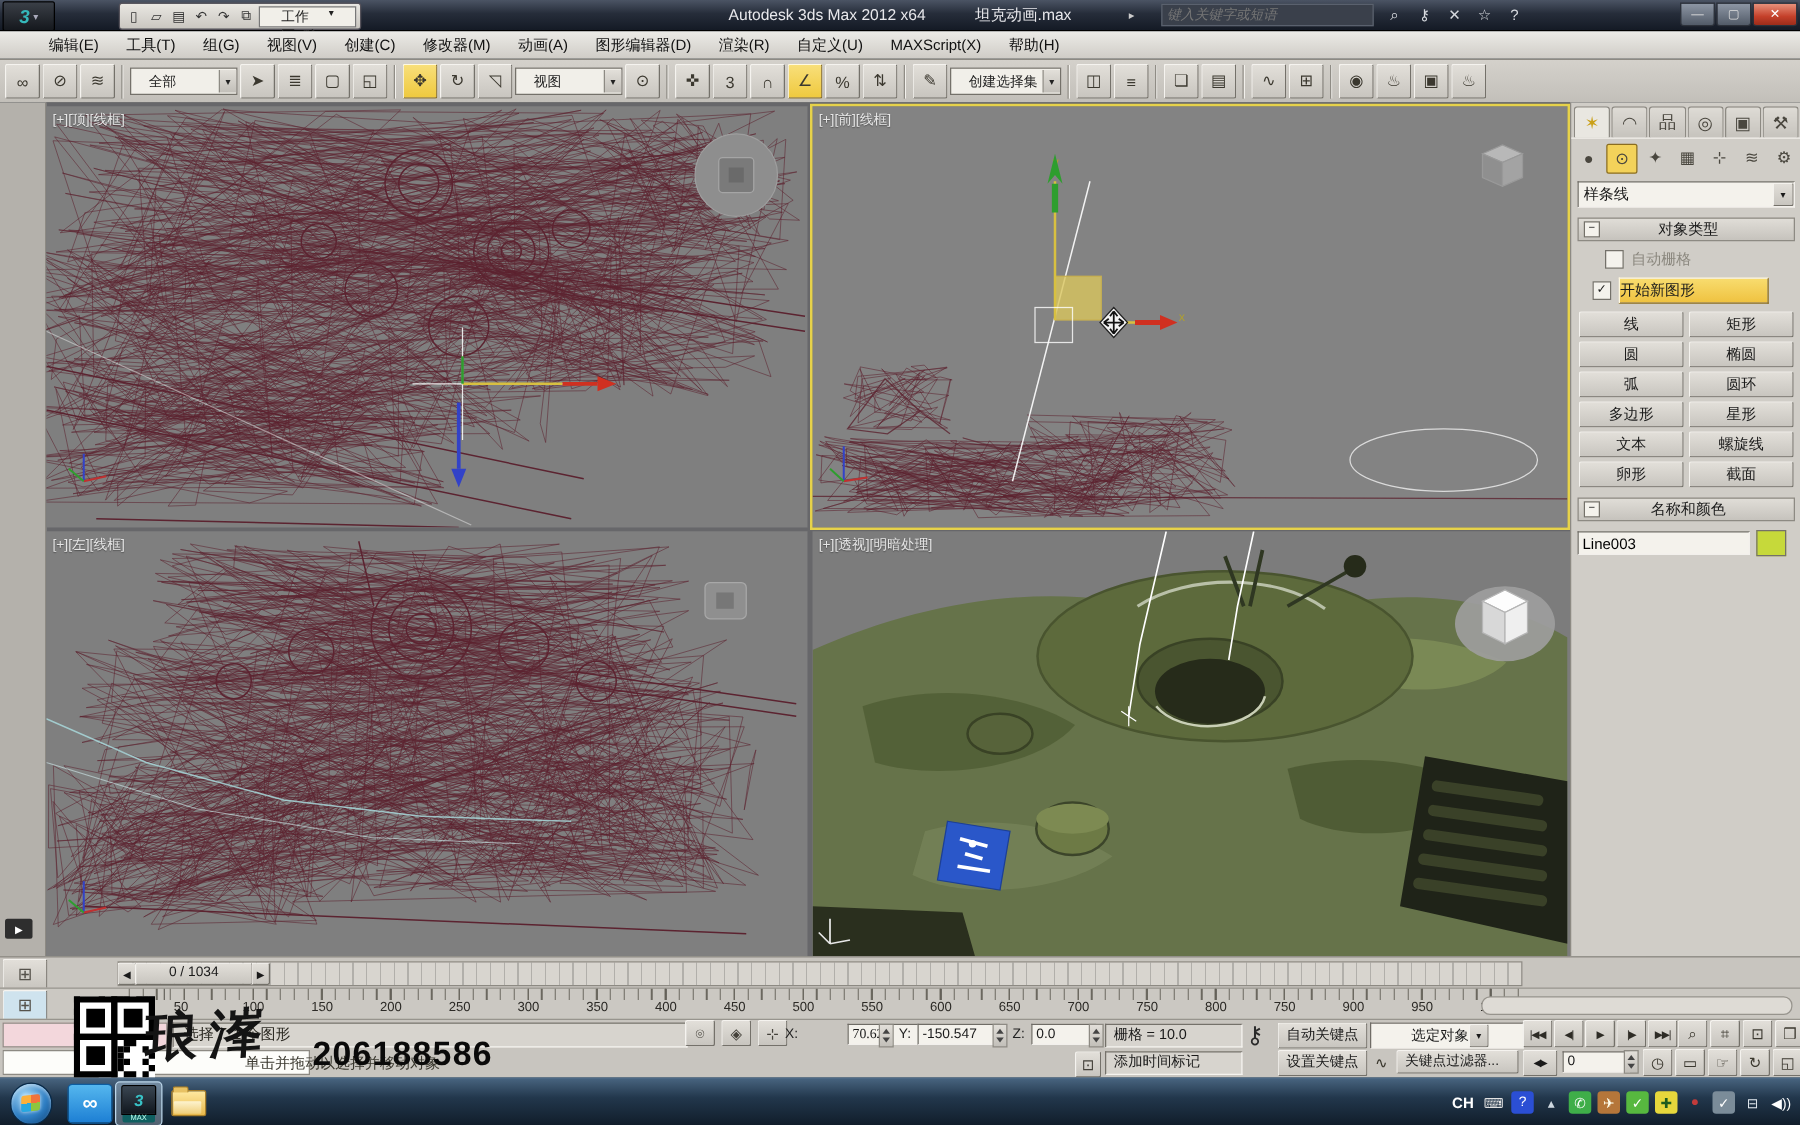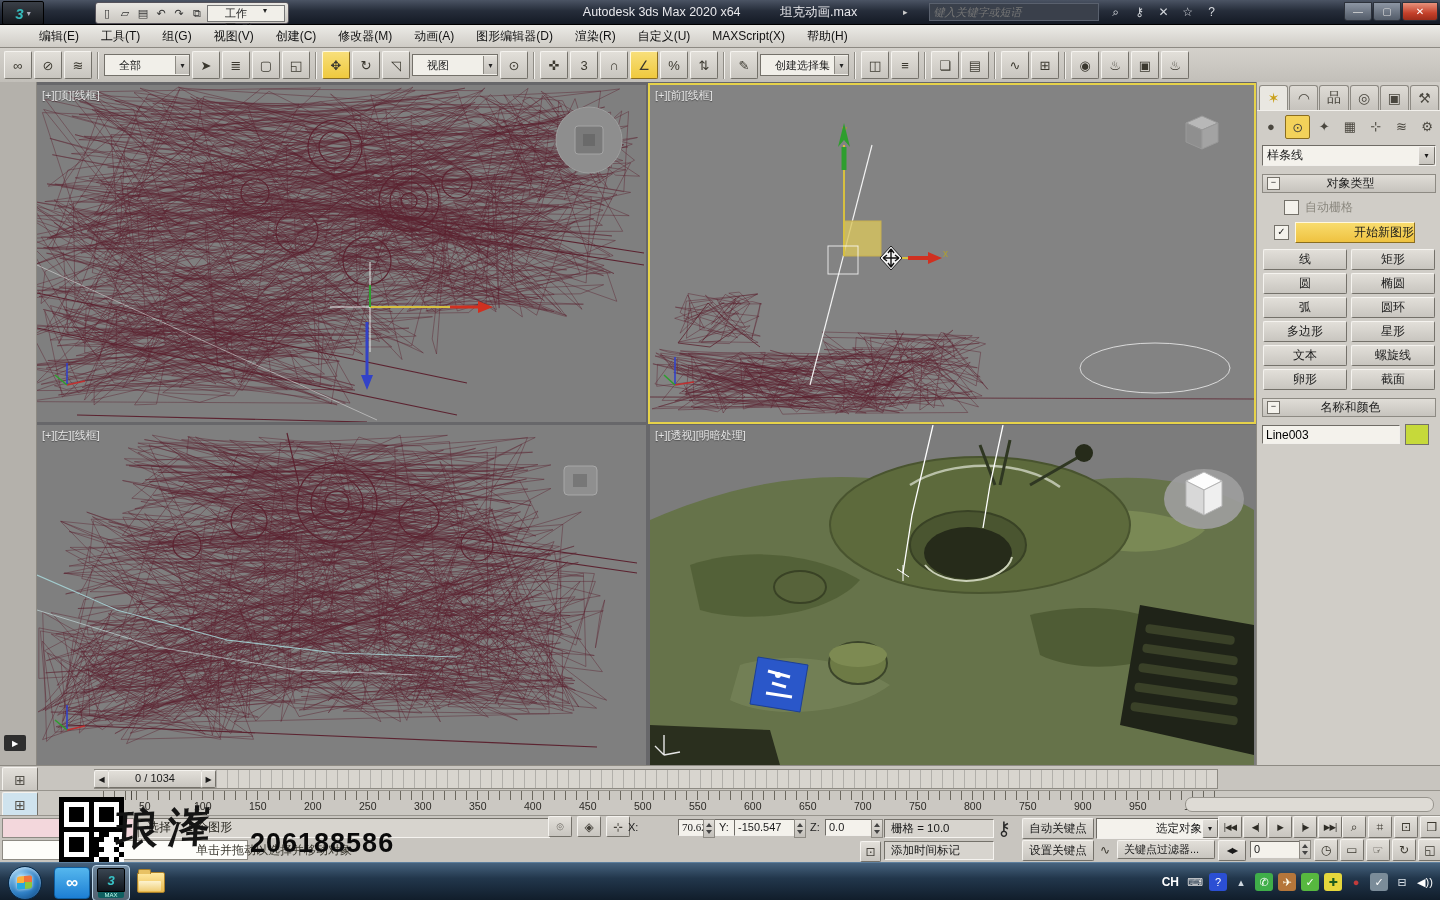--- a/index.html
+++ b/index.html
@@ -56,21 +56,21 @@
   .cps{width:24px;height:22px;font-size:13px;color:#4a473f;}
   .cps.active{background:#f3d25a;border:1px solid #8a6d20;border-radius:2px;}
   #cp-dd{margin:2px 5px;height:19px;}
   .rollout{margin:8px 5px 0 5px;}
   .rhead{height:17px;background:linear-gradient(#e0ddd7,#c6c3bd);border:1px solid #8d8a83;display:flex;align-items:center;font-size:12px;}
   .rhead .minus{width:11px;height:11px;margin:0 4px;font-size:9px;line-height:9px;text-align:center;background:#f4f2ec;border:1px solid #74716a;}
   .rhead .rtitle{flex:1;text-align:center;padding-right:18px;}
   .cbrow{display:flex;align-items:center;gap:6px;margin:6px 0 0 22px;font-size:12px;}
   .cb{width:13px;height:13px;background:#f4f2ec;border:1px solid #74716a;font-size:10px;line-height:12px;text-align:center;}
   .muted{color:#8b887f;}
-  #start-shape-btn{width:118px;height:19px;background:linear-gradient(#f8dc6e,#efc240);border:1px solid;border-color:#fff8dd #8a6d20 #8a6d20 #fff8dd;text-align:right;font-size:12px;line-height:18px;}
+  #start-shape-btn{width:118px;height:19px;background:linear-gradient(#f8dc6e,#efc240);border:1px solid;border-color:#fff8dd #8a6d20 #8a6d20 #fff8dd;text-align:left;font-size:12px;line-height:18px;}
   #shape-grid{display:grid;grid-template-columns:84px 84px;gap:3px 4px;margin:6px 0 0 1px;}
   .shape-btn{height:19px;font-size:12px;}
   #name-row{display:flex;gap:5px;margin-top:7px;align-items:center;}
   #obj-name{width:130px;height:17px;font-size:12px;padding:0 3px;font-family:"Liberation Sans",sans-serif;}
   #color-swatch{width:22px;height:19px;border:1px solid #74716a;}
   
   #timeline{top:765px;height:25px;left:0;right:0;background:#c8c5bf;border-top:1px solid #8d8a83;}
   #tl-track{left:94px;top:3px;width:1122px;height:18px;background:#d8d5cf;border:1px solid #8d8a83;
     background-image:repeating-linear-gradient(90deg,rgba(0,0,0,.18) 0 1px,transparent 1px 11px);}
   #tl-handle{left:108px;top:4px;width:92px;height:16px;text-align:center;font-size:11px;line-height:15px;}
@@ -136,21 +136,21 @@
         <span class="qi ico">↶</span>
         <span class="qi ico">↷</span>
         <span class="qi ico">⧉</span>
       </span>
     <span id="workspace-dd">
       <span>工作区: 默认</span>
       <span style="font-size:8px">▾</span>
     </span>
   </div>
   <div id="title-text" class="abs">
-    <span>Autodesk 3ds Max  2020 x64</span>
+    <span>Autodesk 3ds Max  2012 x64</span>
     <span class="fn">坦克动画.max</span>
   </div>
   <div id="infocenter" class="abs">
     <span id="ic-arrow">▸</span>
     <input id="search-input" placeholder="键入关键字或短语" style="">
     <span id="ic-icons" style="display:inline-flex;gap:2px">
         <span class="ic-i ico">⌕</span>
         <span class="ic-i ico">⚷</span>
         <span class="ic-i ico">✕</span>
         <span class="ic-i ico">☆</span>
@@ -525,21 +525,21 @@
   <span class="abs spin" style="left:703px;"></span>
   <span class="abs coord-lbl" style="left:719px;">Y:</span>
   <span class="abs field coord-field" style="left:734px;">-150.547</span>
   <span class="abs spin" style="left:794px;"></span>
   <span class="abs coord-lbl" style="left:810px;">Z:</span>
   <span class="abs field coord-field" style="left:825px;width:44px;">0.0</span>
   <span class="abs spin" style="left:871px;"></span>
   <span class="abs inset stbox" style="left:884px;width:96px;">栅格 = 10.0</span>
   <span id="key-icon" class="abs ico">⚷</span>
   <span class="abs bv keybtn" style="left:1022px;">自动关键点</span>
-  <span id="selset-dd" class="abs field" style="display:flex;align-items:center;justify-content:flex-end;padding-left:5px;font-size:11.5px;">
+  <span id="selset-dd" class="abs field" style="display:flex;align-items:center;justify-content:center;padding-left:5px;font-size:11.5px;">
     <span>选定对象</span>
     <span class="bv ico" style="width:14px;height:17px;font-size:8px;">▾</span>
   </span>
   <span id="playback" class="abs" style="left:1218px;top:0;display:inline-flex;gap:1px;">
       <span class="bv ico pb">|◀◀</span>
       <span class="bv ico pb">◀|</span>
       <span class="bv ico pb">▶</span>
       <span class="bv ico pb">|▶</span>
       <span class="bv ico pb">▶▶|</span>
     </span>

